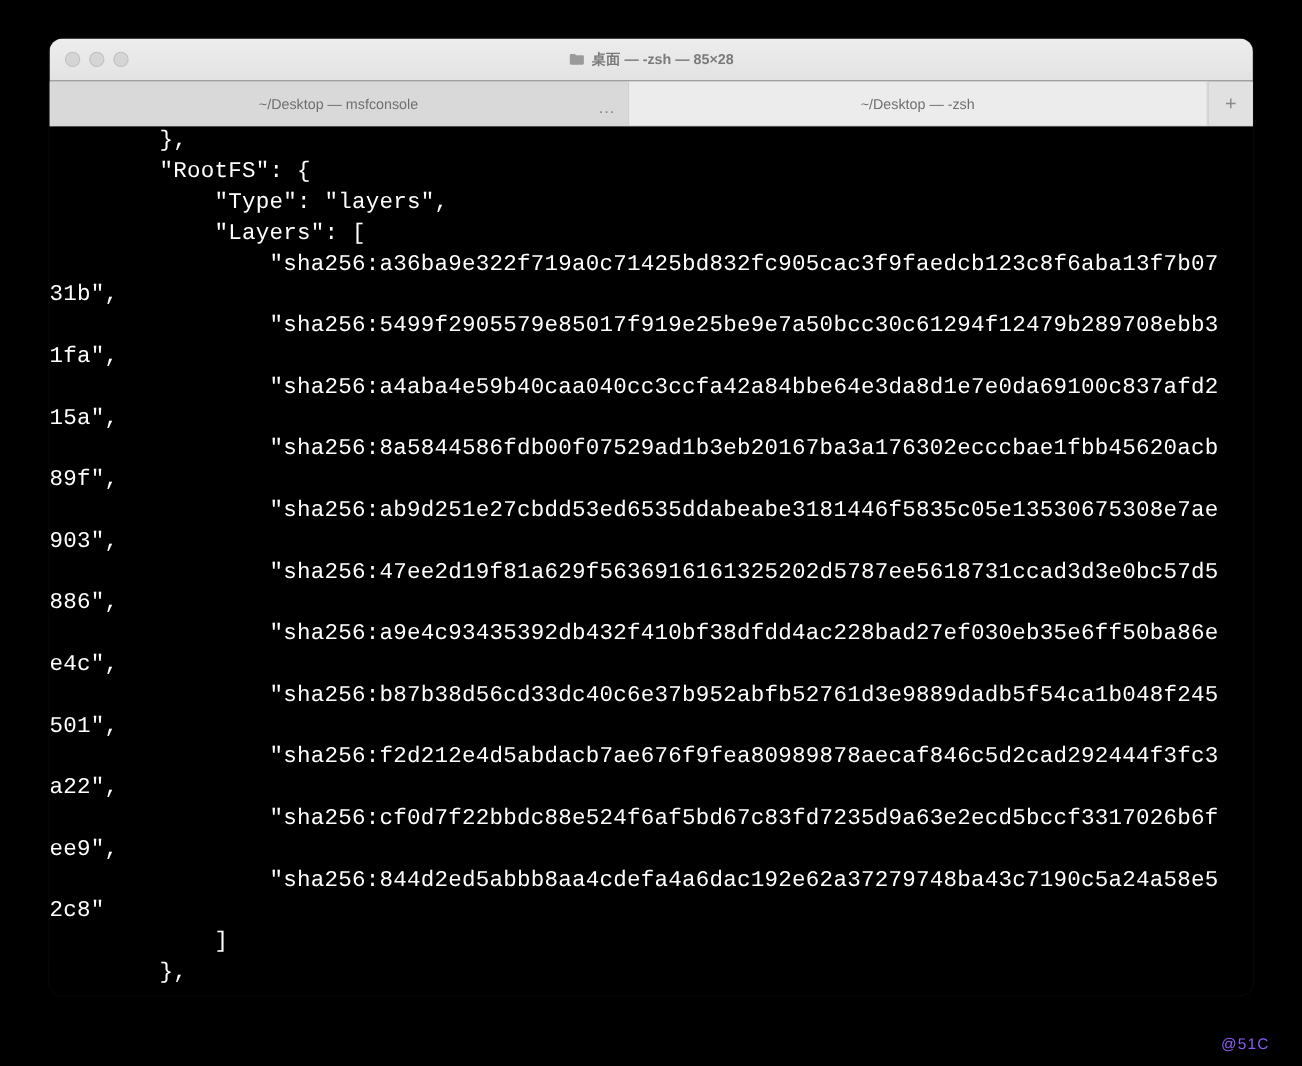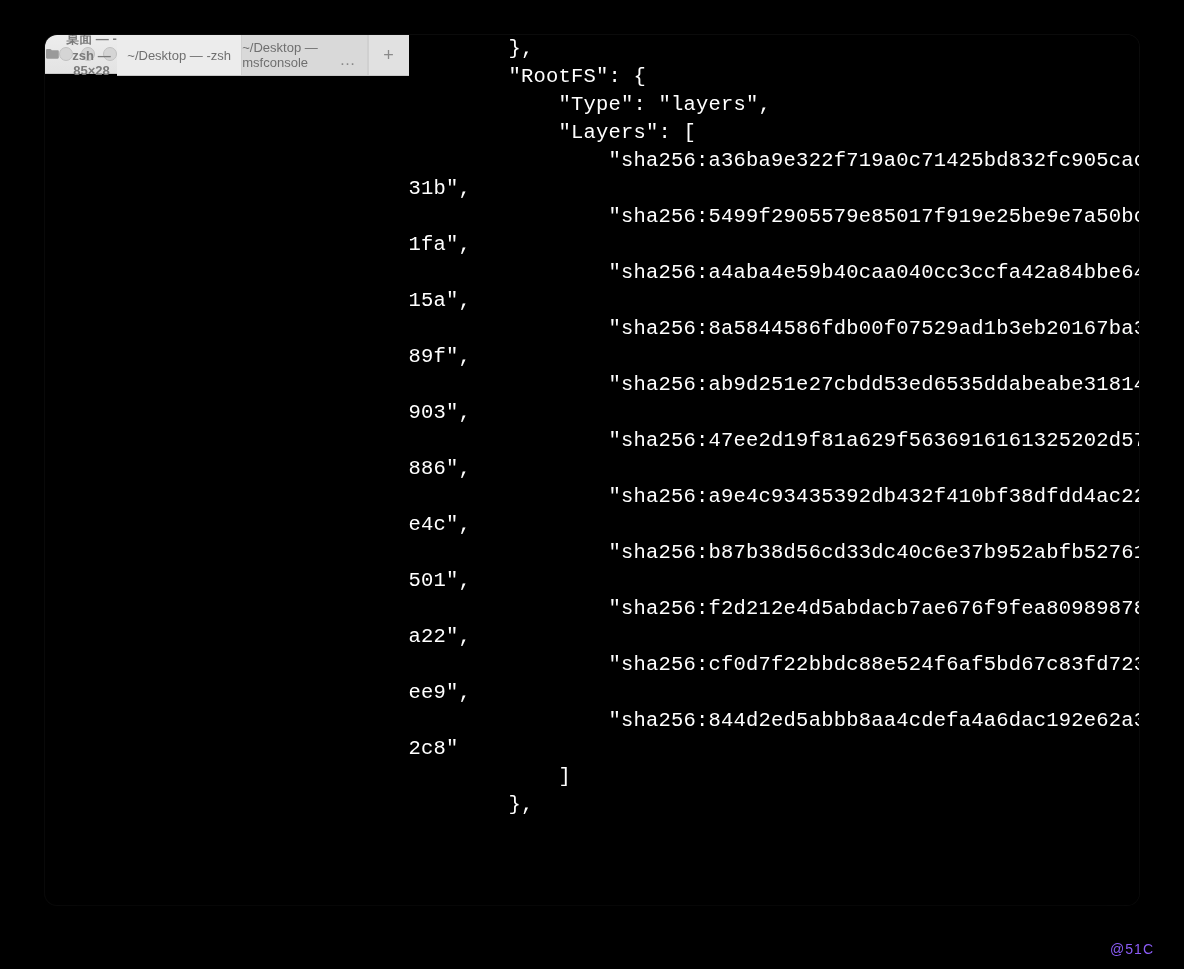--- a/index.html
+++ b/index.html
@@ -15,21 +15,21 @@
     position: absolute;
     left: 45px;
     top: 35px;
     width: 1094px;
     height: 870px;
     background: #000;
     border-radius: 12px;
     box-shadow: 0 20px 60px rgba(0,0,0,0.6), 0 0 0 1px rgba(255,255,255,0.05);
     overflow: hidden;
     display: flex;
-    flex-direction: row;
+    flex-direction: column;
   }
   .titlebar {
     height: 38px;
     background: linear-gradient(#ededed, #e3e3e3);
     border-bottom: 1px solid #c8c8c8;
     display: flex;
     align-items: center;
     position: relative;
     flex: 0 0 auto;
   }
@@ -143,26 +143,26 @@
       <span class="folder-icon">
         <svg width="15" height="12" viewBox="0 0 15 12">
           <path d="M1 2.2C1 1.5 1.5 1 2.2 1h3.1c.4 0 .7.2.9.5l.5.8h5.9c.7 0 1.2.5 1.2 1.2v6.1c0 .7-.5 1.2-1.2 1.2H2.2C1.5 10.8 1 10.3 1 9.6V2.2z" fill="#9a9a9a"></path>
         </svg>
       </span>
       <span>桌面 — -zsh — 85×28</span>
     </div>
   </div>
 
   <div class="tabbar">
-    <div class="tab active">
-      <span>~/Desktop — -zsh</span>
-    </div>
     <div class="tab inactive">
       <span>~/Desktop — msfconsole</span>
       <span class="tab-overflow">…</span>
+    </div>
+    <div class="tab active">
+      <span>~/Desktop — -zsh</span>
     </div>
     <div class="new-tab">
       <span>+</span>
     </div>
   </div>
 
   <div class="terminal" id="terminal">        },
         "RootFS": {
             "Type": "layers",
             "Layers": [

